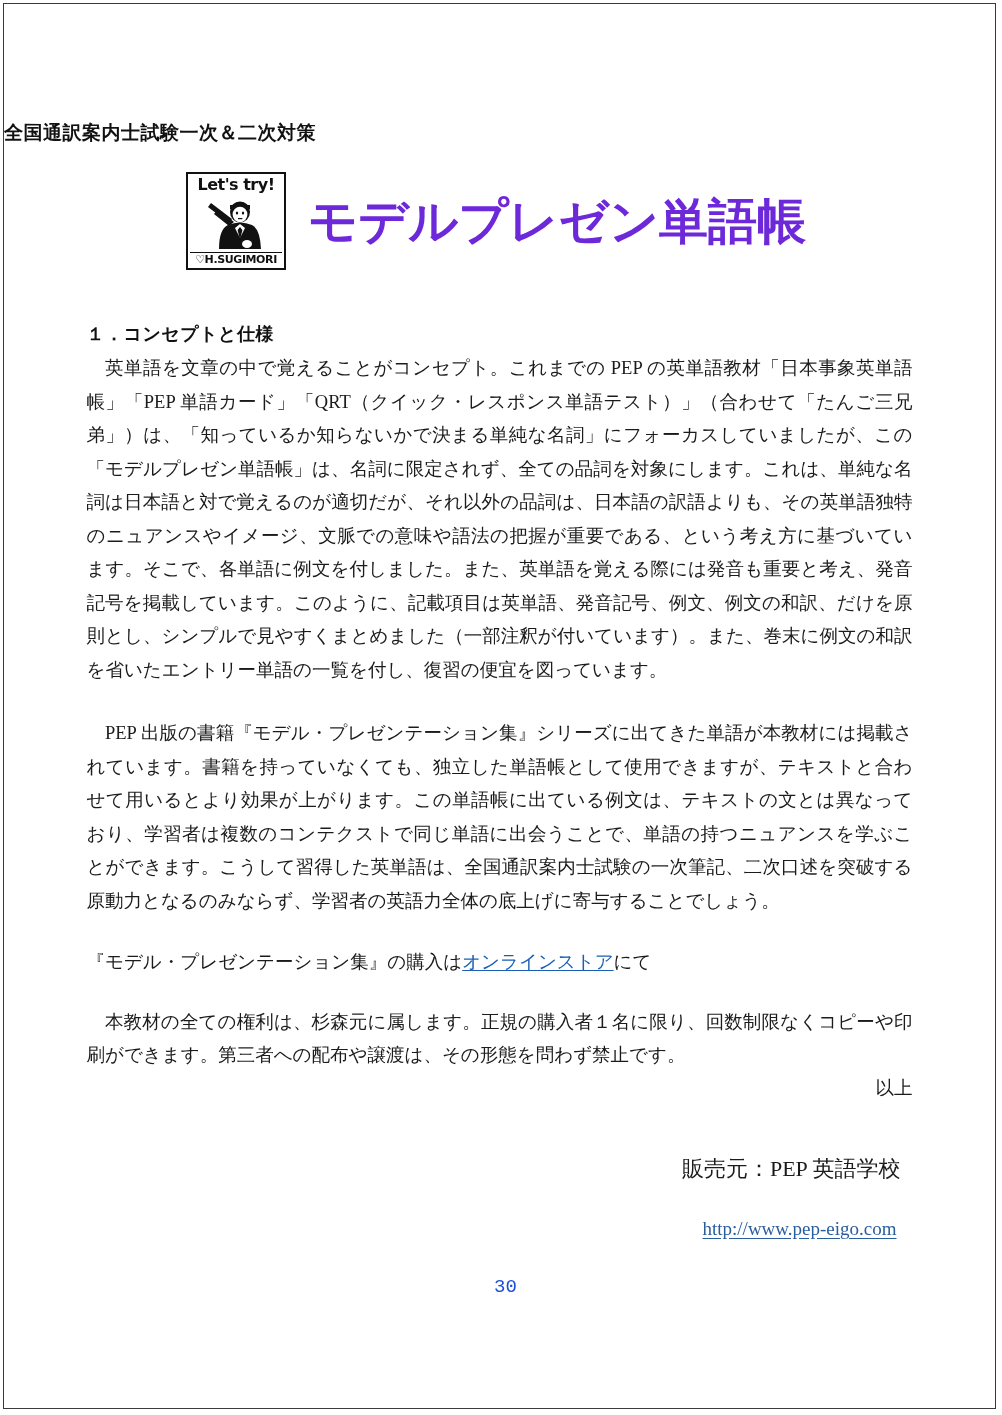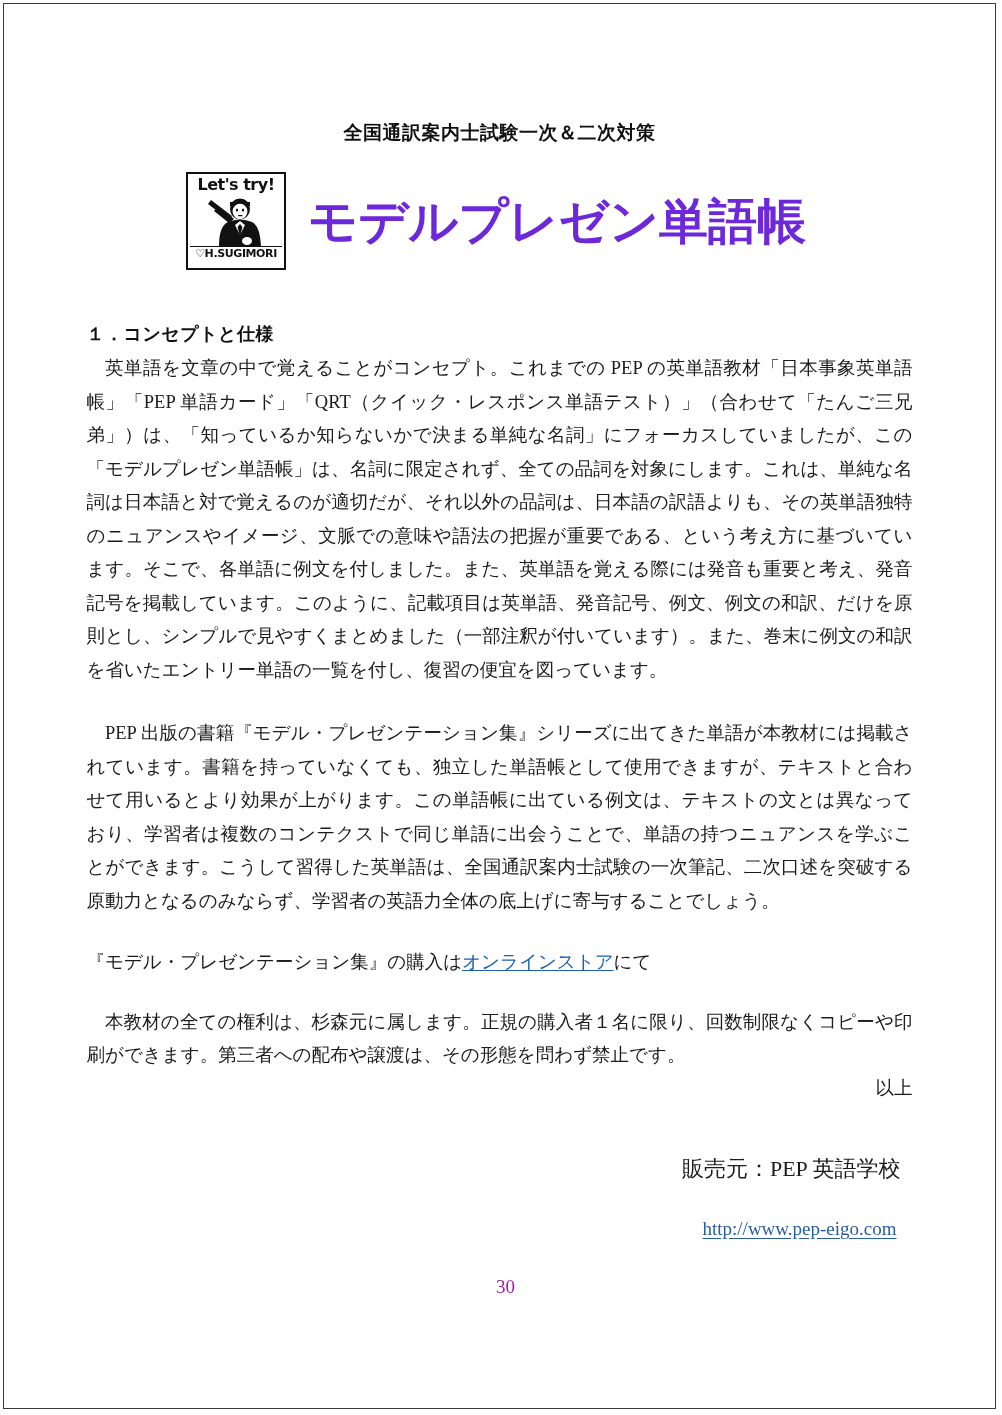--- a/index.html
+++ b/index.html
@@ -26,21 +26,20 @@
     background: #fff;
   }
   .page-inner {
     position: absolute;
     left: 0; top: 0; right: 0; bottom: 0;
     padding: 0;
   }
 
   
   .doc-header {
-    text-align: center;
     font-family: "DejaVu Sans", "Liberation Sans", sans-serif;
     font-size: 19px;
     font-weight: 700;
     letter-spacing: 0.5px;
     color: #111;
     margin-top: 116px;
   }
 
   
   .title-block {
@@ -51,21 +50,21 @@
     padding-left: 182px;
   }
   .logo {
     width: 100px;
     height: 98px;
     border: 2.5px solid #111;
     box-sizing: border-box;
     display: flex;
     flex-direction: column;
     align-items: center;
-    padding: 3px 2px 8px 2px;
+    padding: 3px 2px 2px 2px;
     background: #fff;
     flex: none;
   }
   .logo-top {
     font-family: "DejaVu Sans", "Liberation Sans", sans-serif;
     font-size: 16px;
     font-weight: 700;
     line-height: 1;
     color: #111;
     letter-spacing: -0.5px;
@@ -170,23 +169,23 @@
     margin: 16px;
     display: inline-block;
   }
 
   .page-number {
     position: absolute;
     left: 12px;
     right: 0;
     top: 1272px;
     text-align: center;
-    font-family: Liberation Serif, serif;
+    font-family: Liberation Mono, monospace;
     font-size: 19px;
-    color: #a21caf;
+    color: #1d4ed8;
   }
 </style>
 </head>
 <body>
 
 <div class="page">
   <div class="page-inner">
 
     <div class="doc-header">全国通訳案内士試験一次＆二次対策</div>
 

